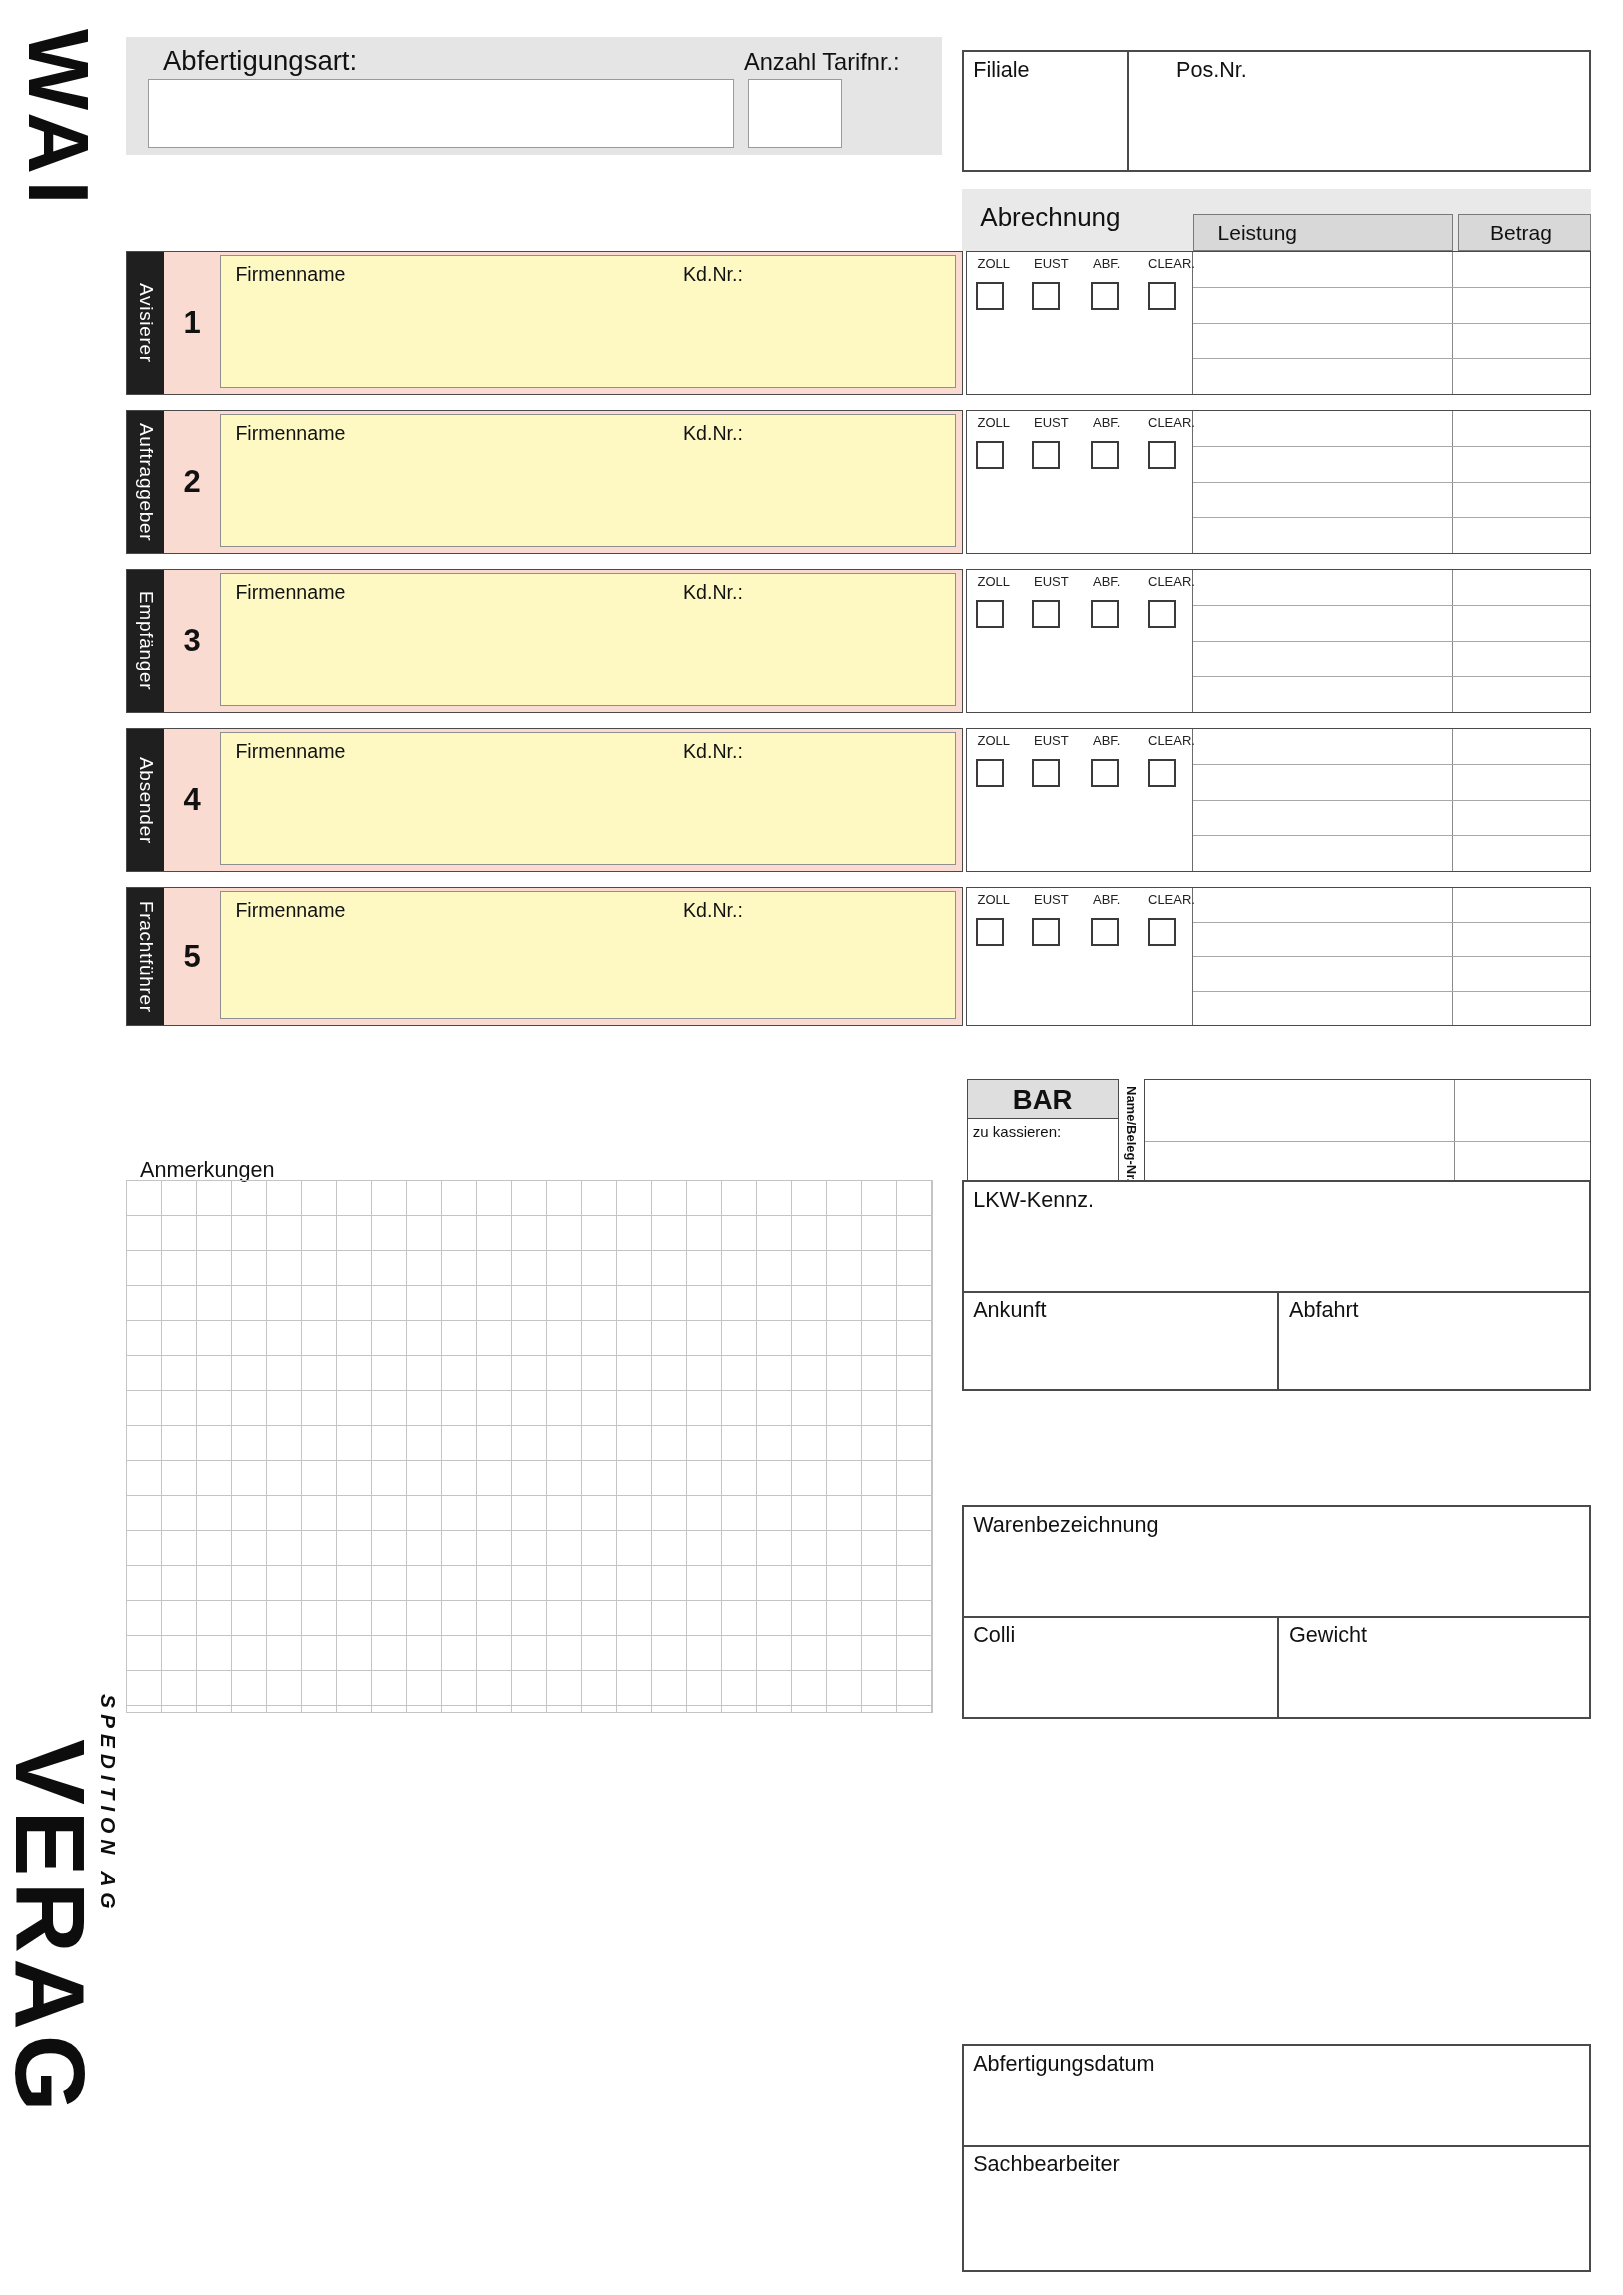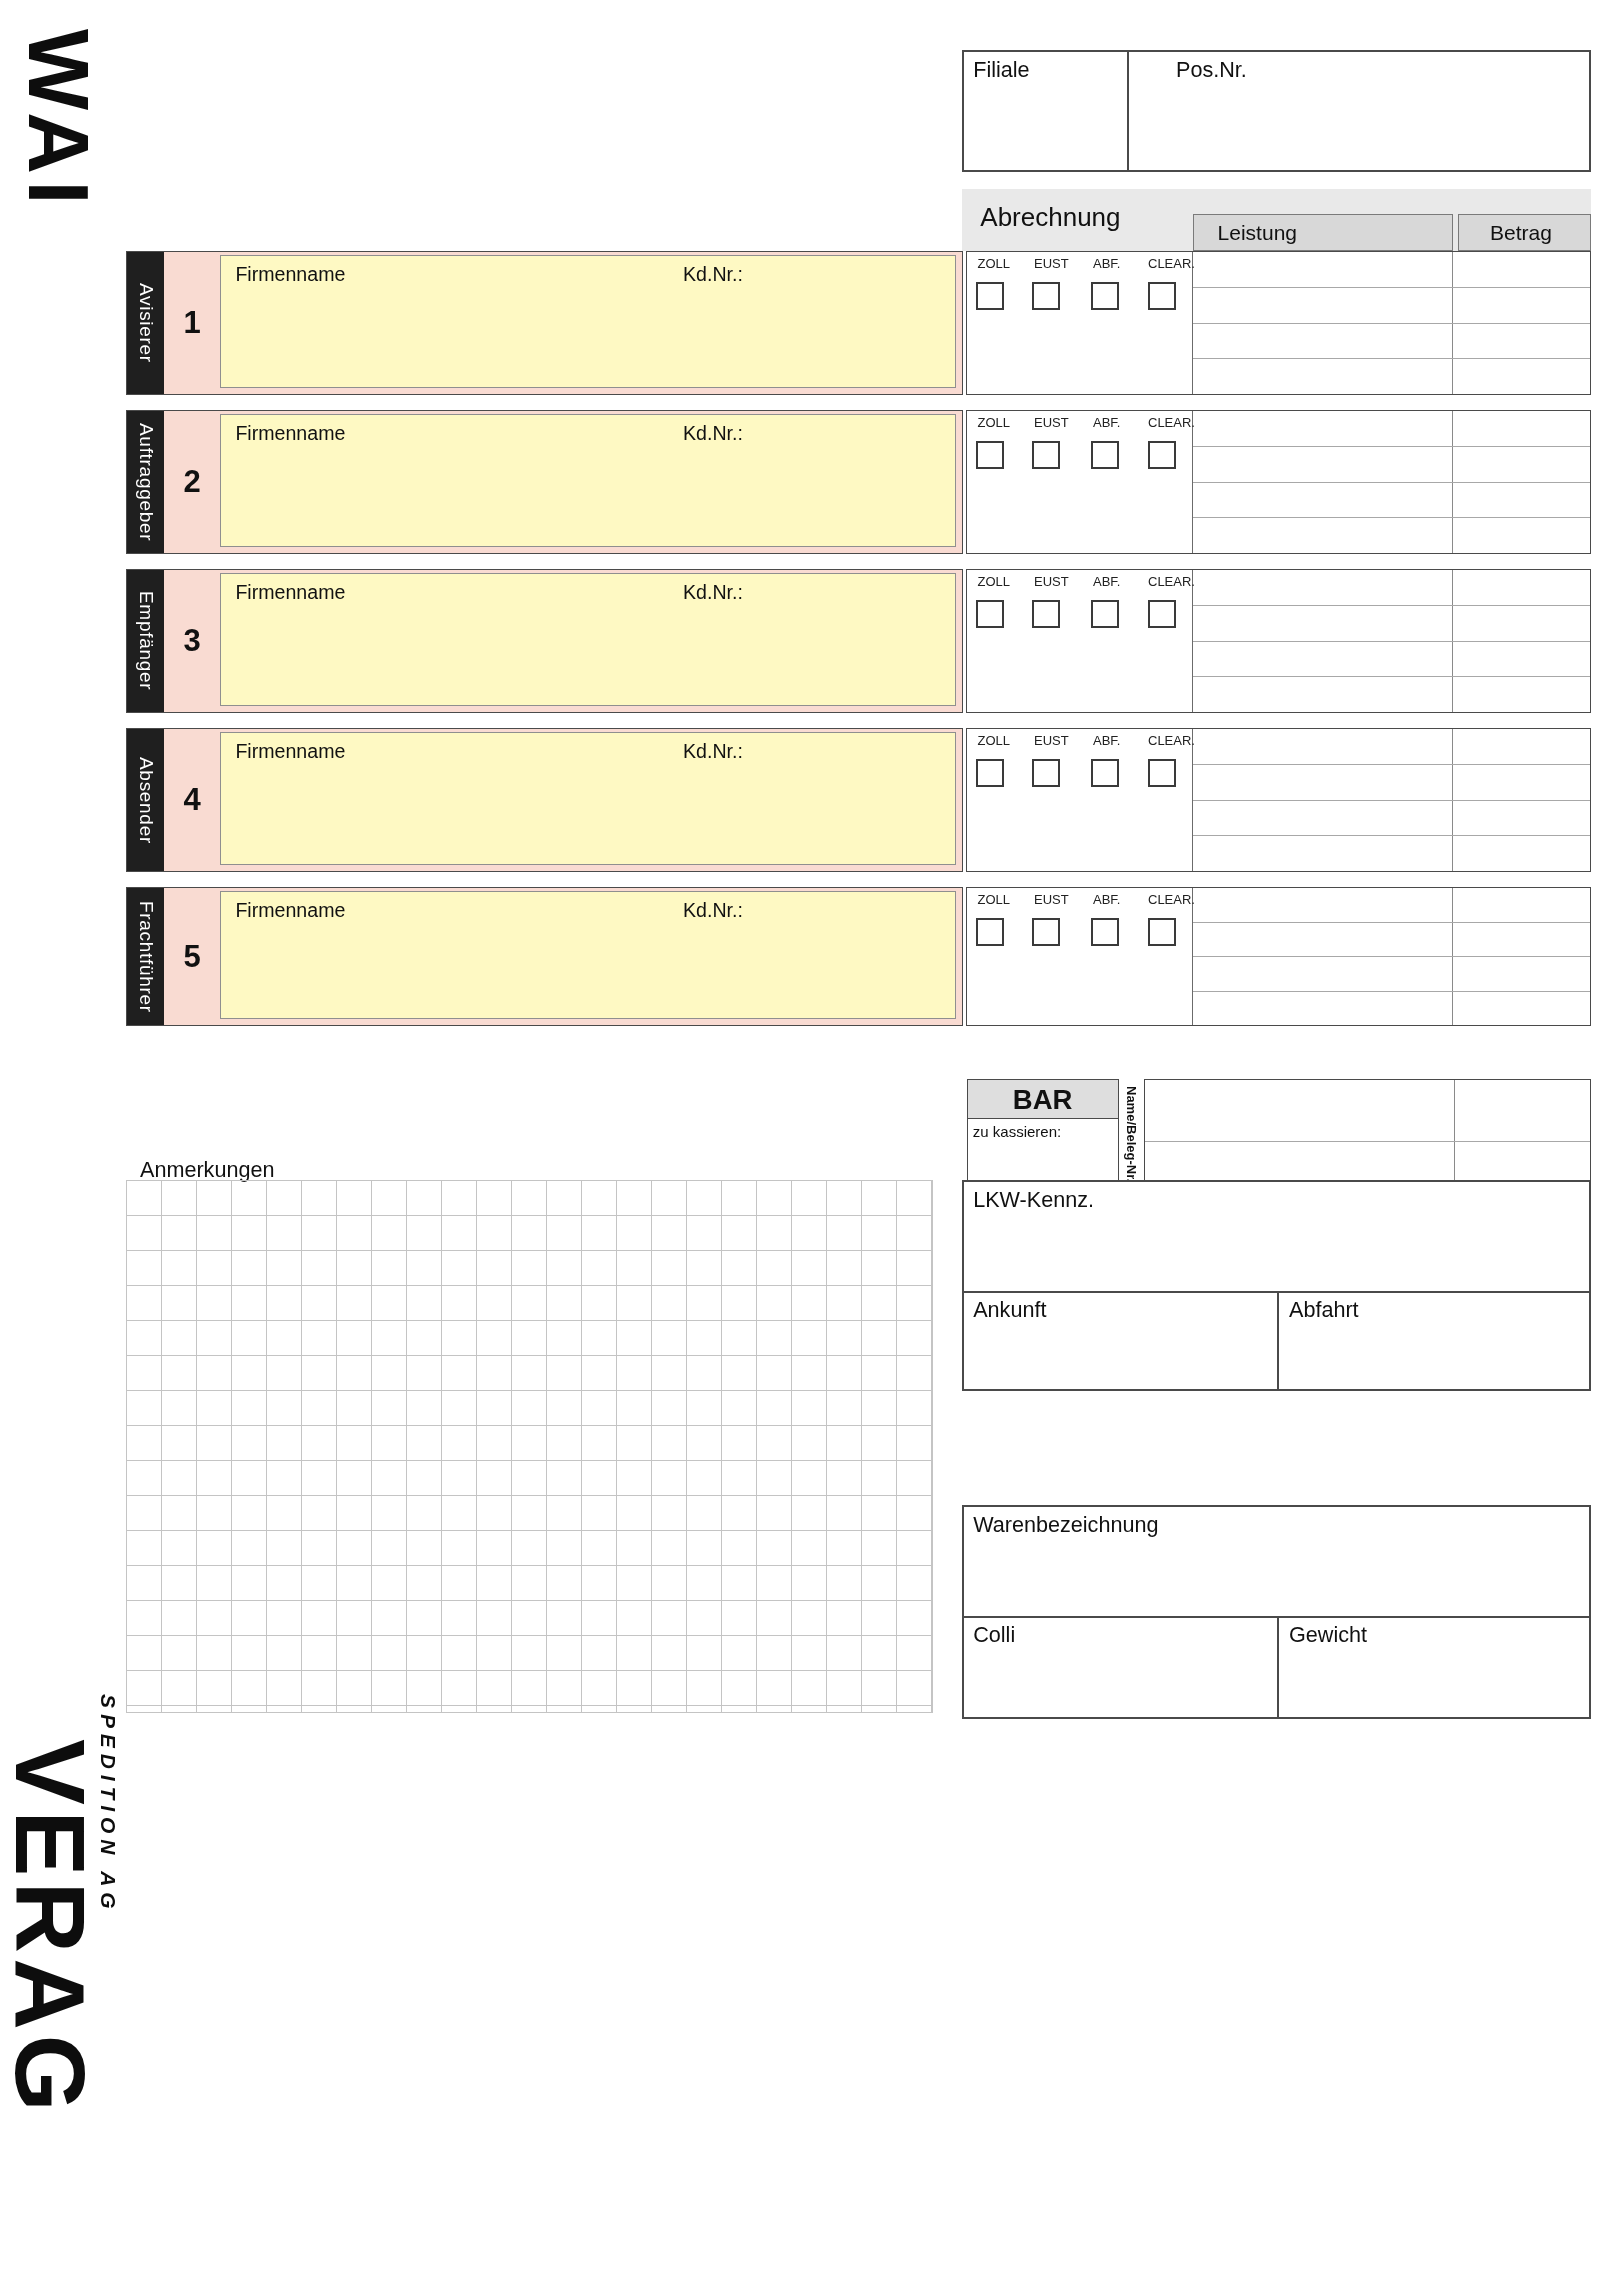--- a/index.html
+++ b/index.html
@@ -104,20 +104,26 @@
 </style>
 </head>
 <body>
 
 <div class="page">
 
   <div class="wai">WAI</div>
   <div class="verag">VERAG</div>
   <div class="sped">SPEDITION AG</div>
 
+  <div class="top-header">
+    <span class="abf-label">Abfertigungsart:</span>
+    <div class="abf-input"></div>
+    <span class="anz-label">Anzahl Tarifnr.:</span>
+    <div class="anz-input"></div>
+  </div>
 
   <div class="panel" style="top:50px; height:122px;">
     <div class="vdiv-full" style="left:163px"></div>
     <span class="plabel" style="left:9.2px; top:5.2px;">Filiale</span>
     <span class="plabel" style="left:175px; top:5.2px;margin-left:37px;">Pos.Nr.</span>
     <div style="position:absolute; left:0; top:33px; width:163px; bottom:0;"></div>
     <div style="position:absolute; left:165px; top:33px; right:0; bottom:0;"></div>
   </div>
 
   <div class="abr-band">
@@ -370,15 +376,22 @@
     <div style="position:absolute; left:0; right:0; top:33px; height:76px;"></div>
     <div class="hdiv" style="top:109px"></div>
     <div class="vdiv-half" style="left:313px; top:109px;"></div>
     <span class="plabel" style="left:9.2px; top:115px;">Ankunft</span>
     <span class="plabel" style="left:325px; top:115px;">Abfahrt</span>
     <div style="position:absolute; left:0; top:143px; width:313px; bottom:0;"></div>
     <div style="position:absolute; left:315px; top:143px; right:0; bottom:0;"></div>
   </div>
 
 
+  <div class="panel" style="top:2044px; height:228px;">
+    <span class="plabel" style="left:9.2px; top:5.2px;">Abfertigungsdatum</span>
+    <div style="position:absolute; left:0; right:0; top:33px; height:64px;"></div>
+    <div class="hdiv" style="top:99px"></div>
+    <span class="plabel" style="left:9.2px; top:105px;">Sachbearbeiter</span>
+    <div style="position:absolute; left:0; right:0; top:133px; bottom:0;"></div>
+  </div>
 
 </div>
 
 
 </body></html>

